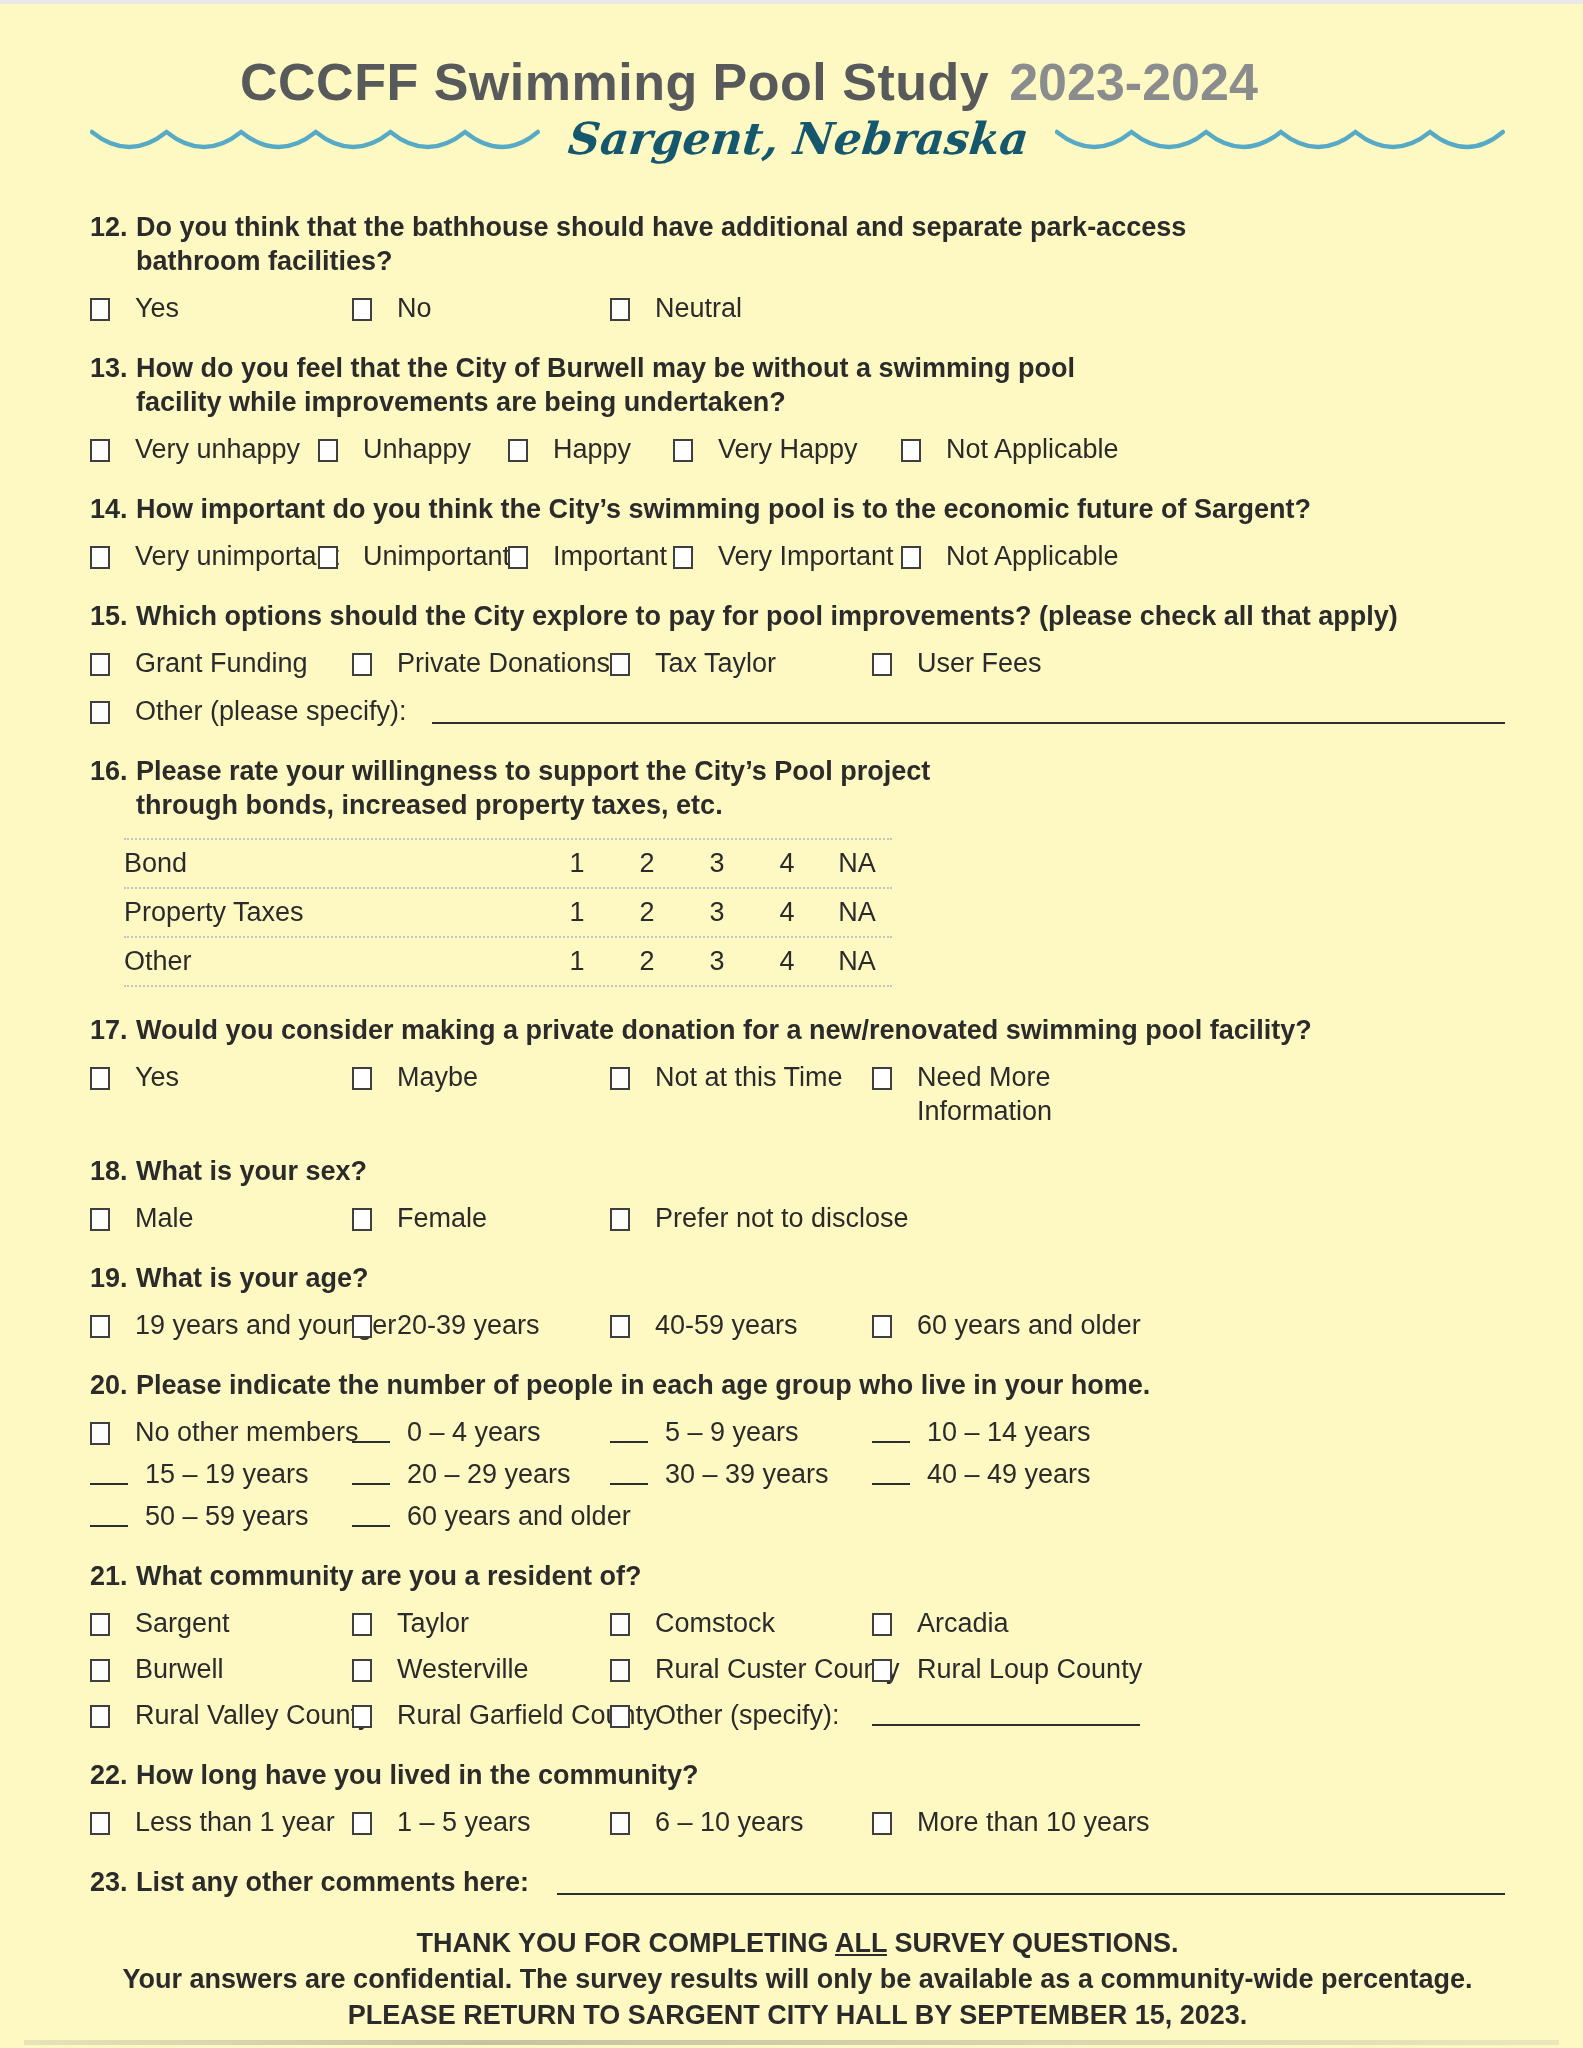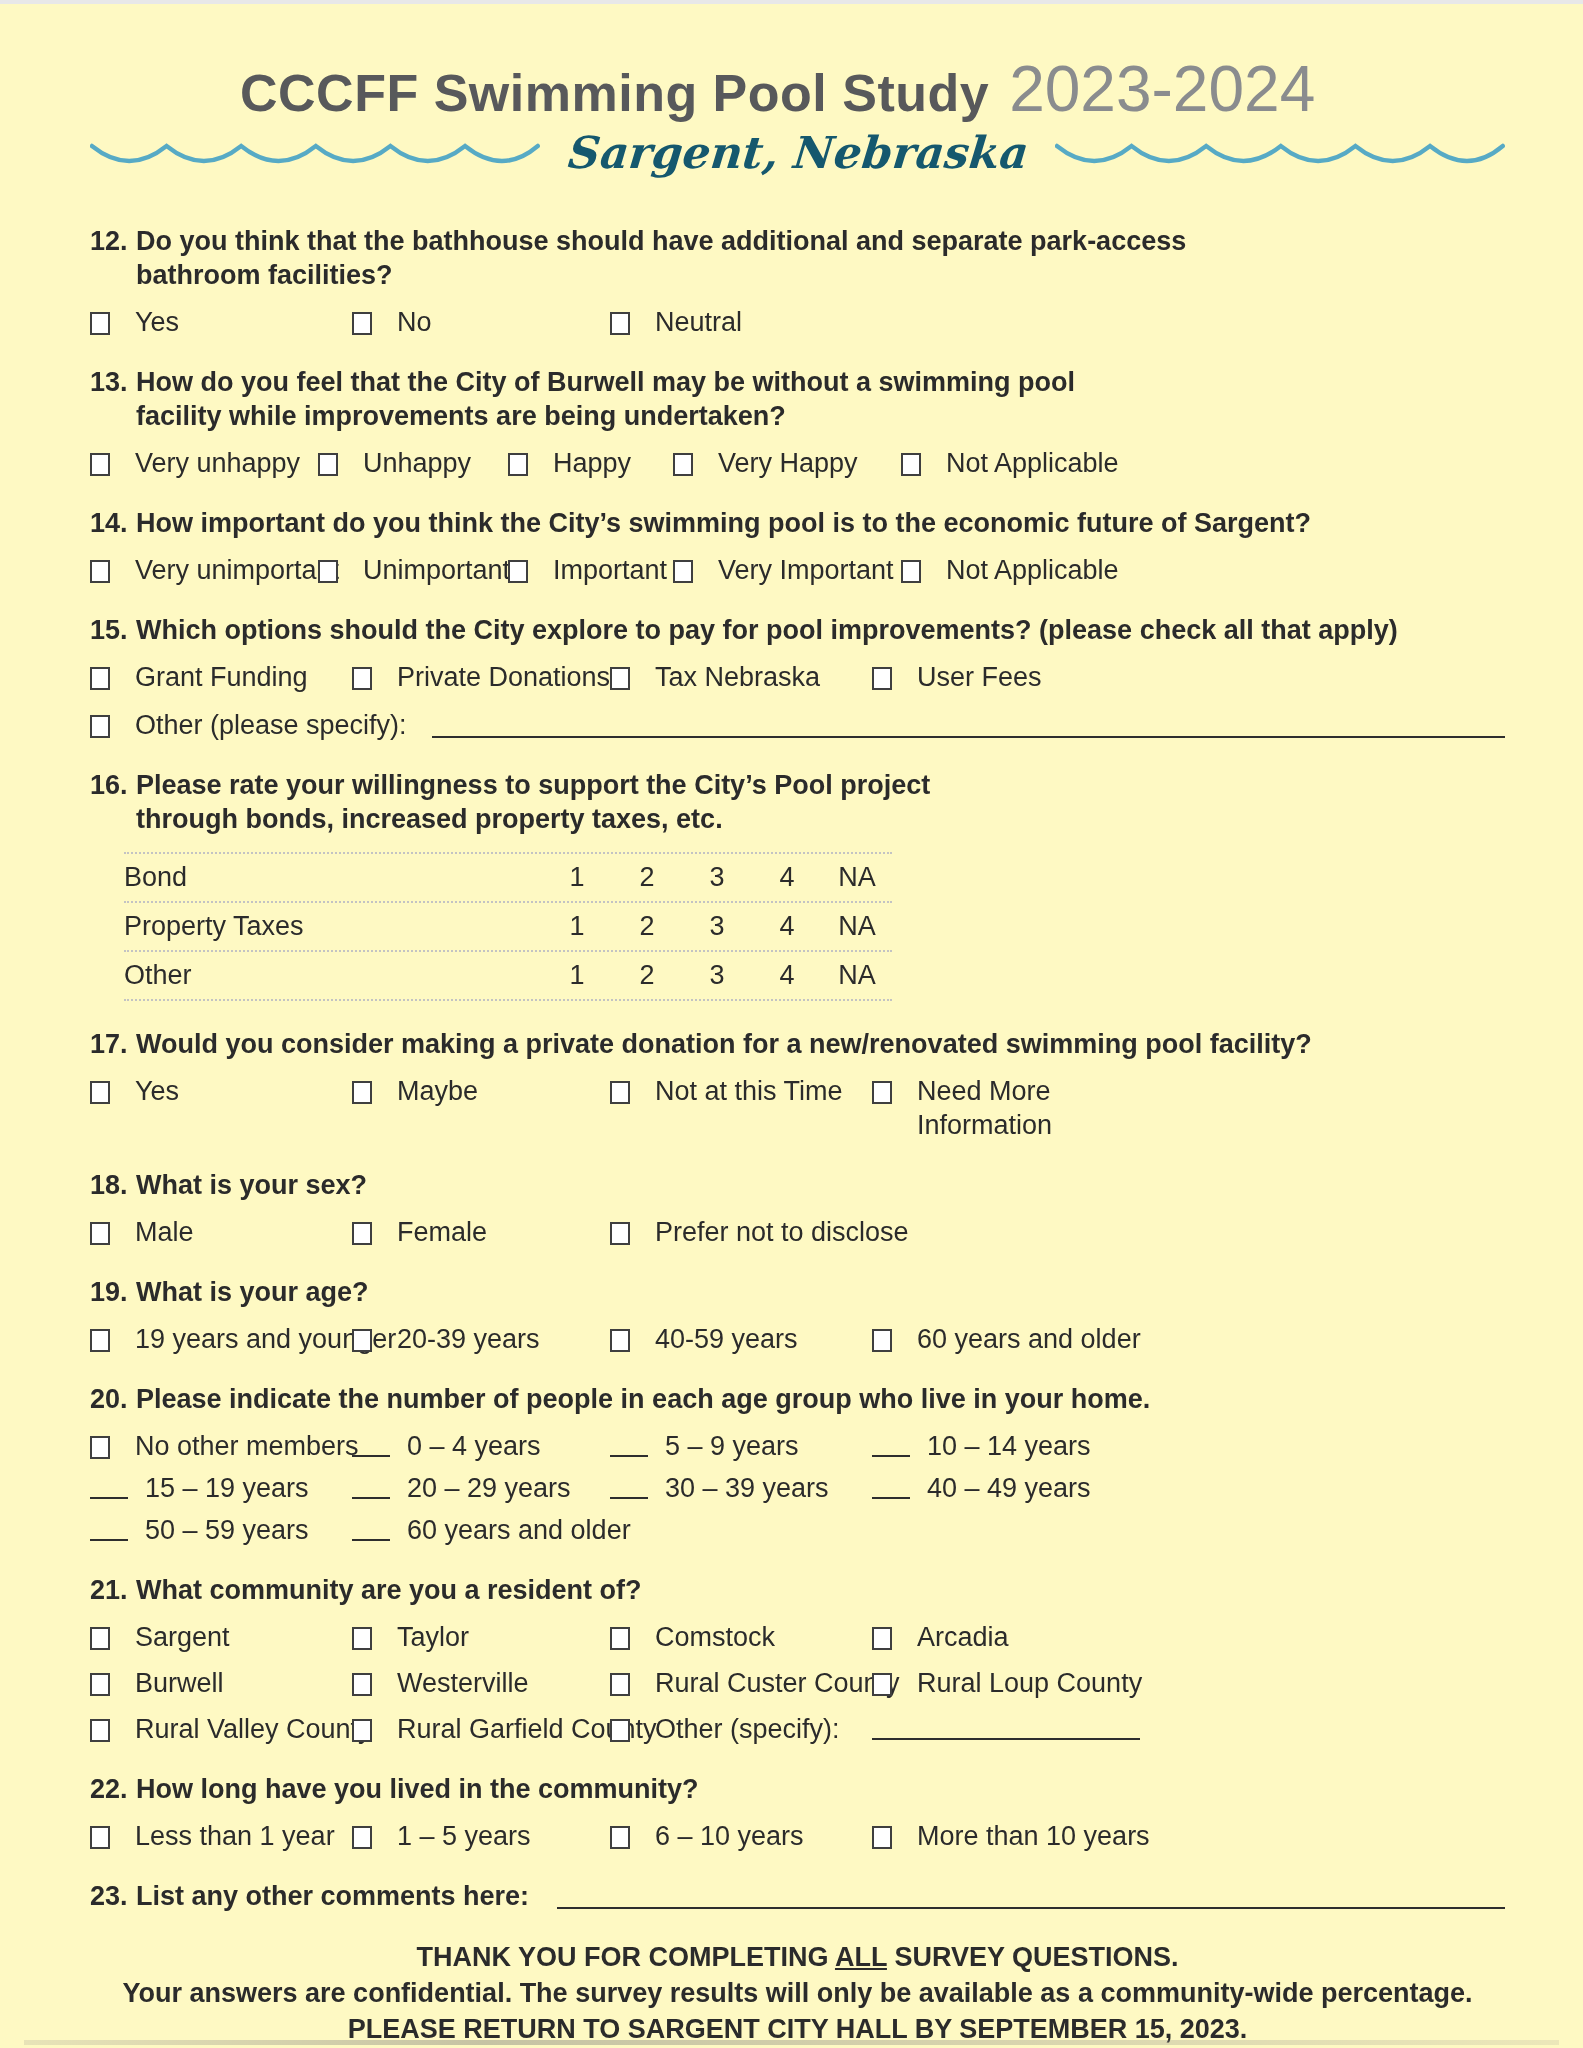--- a/index.html
+++ b/index.html
@@ -5,21 +5,21 @@
   html,body{margin:0;padding:0;background:#e8e8e8;}
   .page{
     width:1583px;height:2048px;background:#fef9c3;position:relative;
     font-family:"Liberation Sans",sans-serif;color:#2b2b2b;
     box-sizing:border-box;padding:48px 78px 0 90px;overflow:hidden;
     margin:4px auto;
   }
   
   .title-row{margin-left:150px;display:flex;align-items:baseline;gap:20px;white-space:nowrap;}
   .doc-title{font-size:52px;font-weight:bold;color:#58595b;letter-spacing:.5px;}
-  .doc-year{font-size:64px;font-weight:400;color:#8a8c8e;}
+  .doc-year{font-size:52px;font-weight:700;color:#8a8c8e;}
   .subtitle-row{display:flex;align-items:center;margin-top:2px;height:62px;}
   .wave{flex:1;height:34px;}
   .subtitle{
     font-family:"DejaVu Serif",serif;font-style:italic;font-weight:bold;
     font-size:44px;color:#15586e;margin:0 28px;transform:skewX(-6deg);
     padding-bottom:14px;
   }
   
   .content{margin-top:34px;}
   .q{margin-bottom:26px;position:relative;}
@@ -181,21 +181,21 @@
         <label class="opt">
           <span class="cb"></span>
           <span class="nw">Grant Funding</span>
         </label>
         <label class="opt">
           <span class="cb"></span>
           <span class="nw">Private Donations</span>
         </label>
         <label class="opt">
           <span class="cb"></span>
-          <span class="nw">Tax Nebraska</span>
+          <span class="nw">Tax Taylor</span>
         </label>
         <label class="opt">
           <span class="cb"></span>
           <span class="nw">User Fees</span>
         </label>
       </div>
       <div class="otherrow">
         <span class="cb"></span>
         <span class="nw">Other (please specify):</span>
         <span class="blank-grow"></span>

